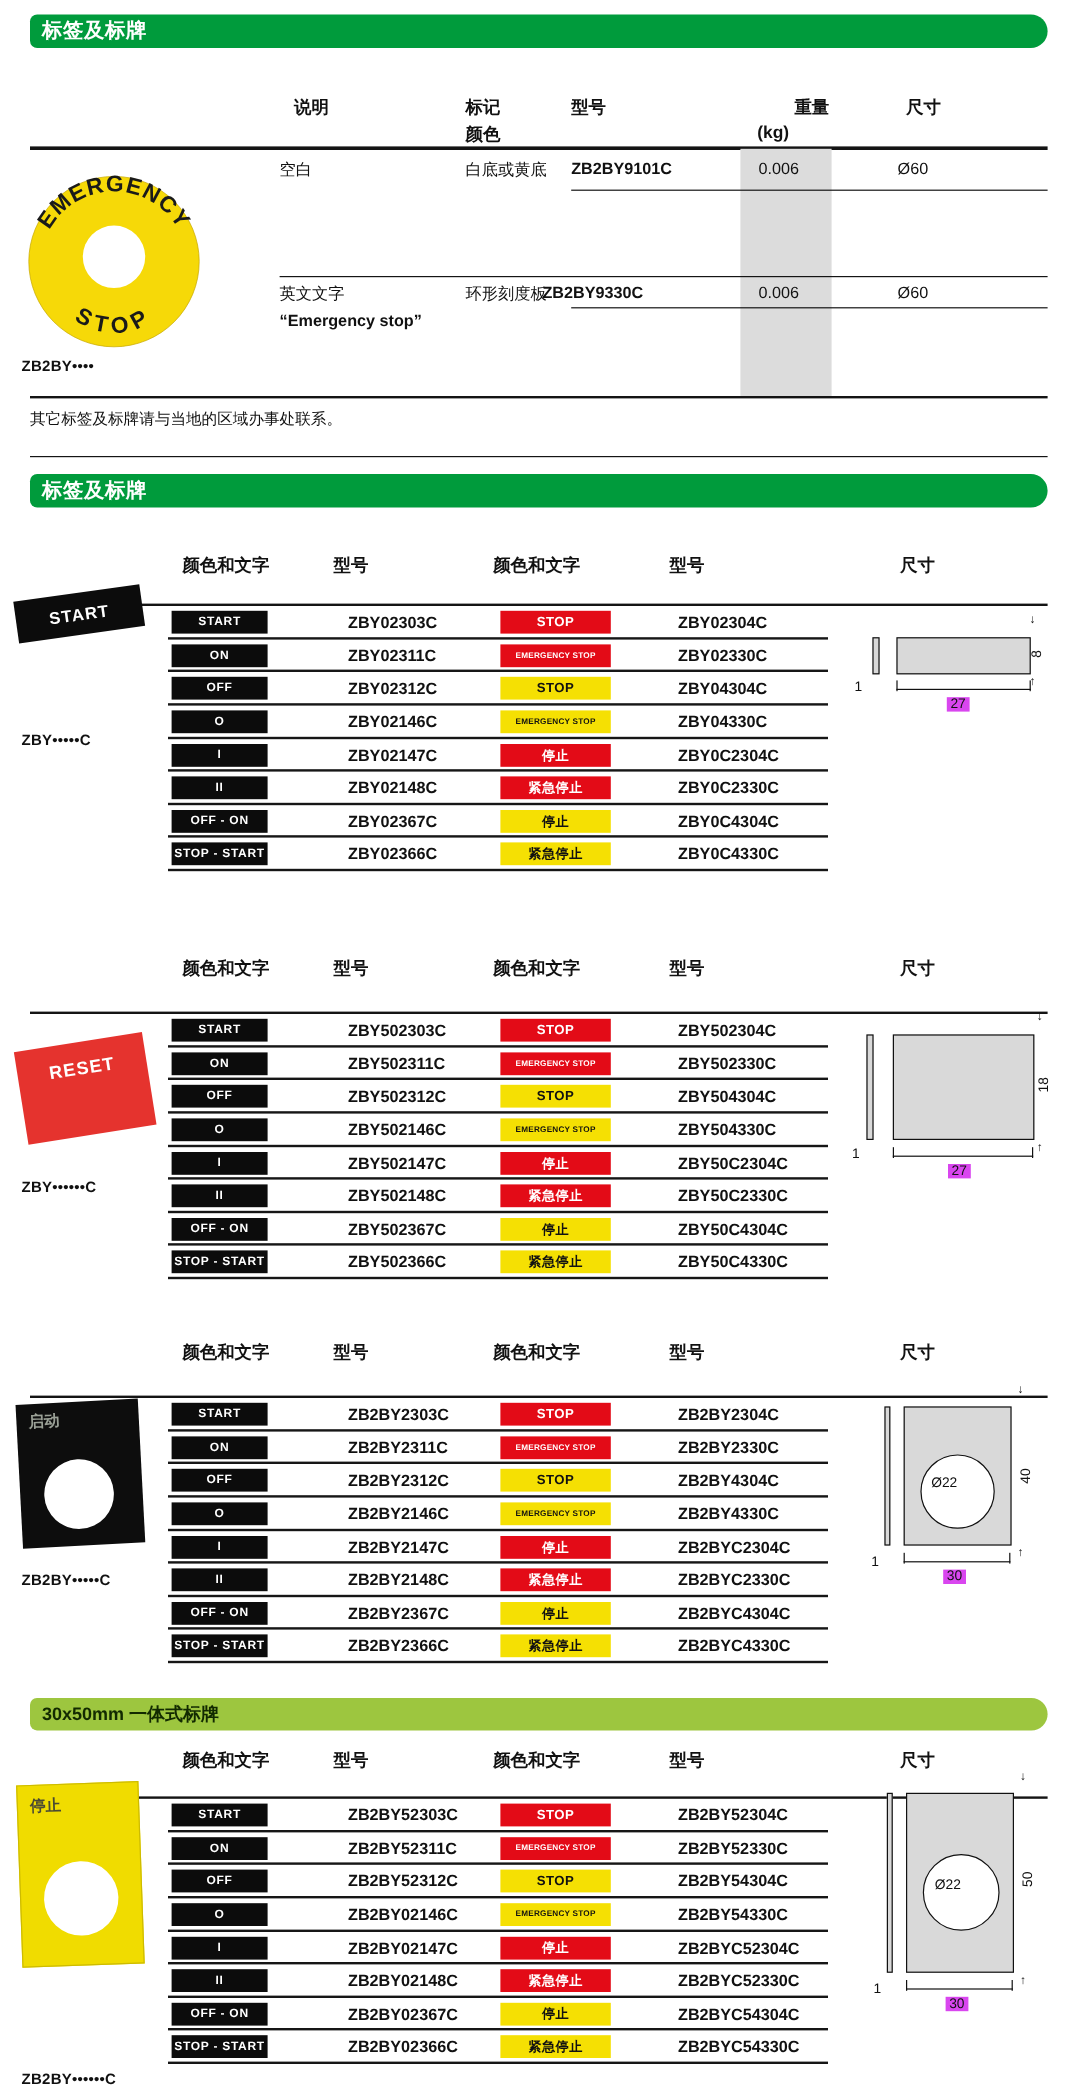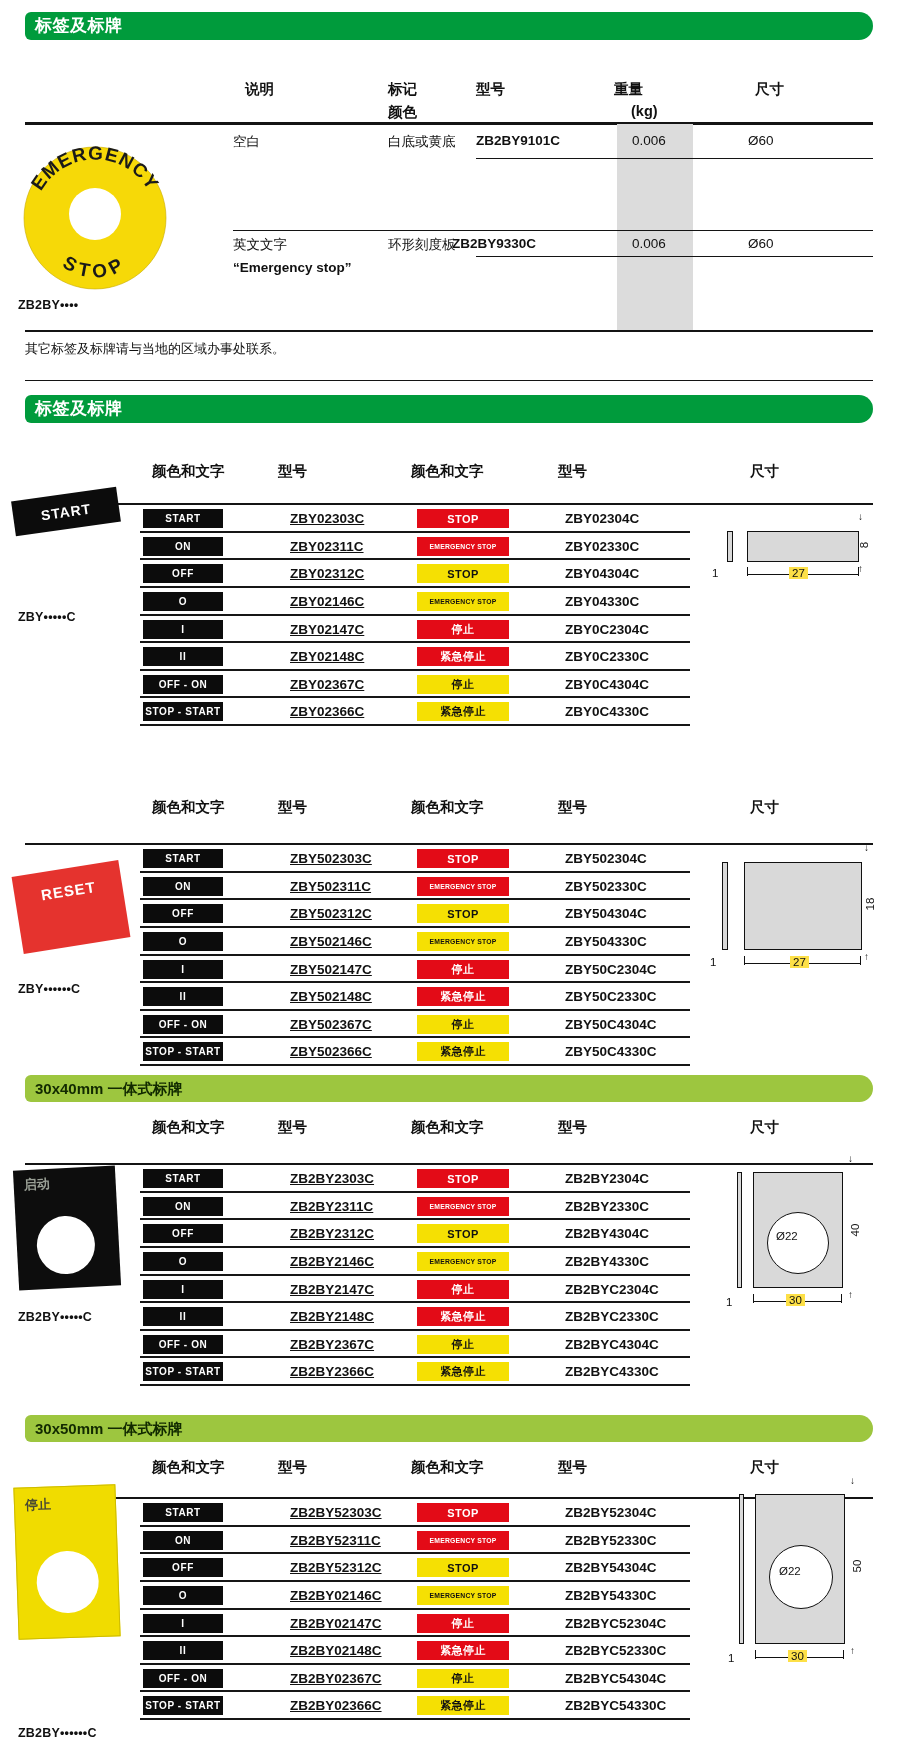--- a/index.html
+++ b/index.html
@@ -23,52 +23,52 @@
   
   .rows { position:absolute; left:140px; width:550px; }
   .lrow { position:relative; height:27.65px; border-bottom:2px solid #161616; }
   .badge { position:absolute; top:4px; height:19px; display:flex; align-items:center; justify-content:center; font-weight:700; white-space:nowrap; }
   .b-left { left:3px; width:80px; background:#0c0c0c; color:#fff; font-size:10px; letter-spacing:.6px; }
   .b-right { left:277px; width:92px; font-size:11px; letter-spacing:.4px; }
   .b-right.red { background:#e30b17; color:#fff; }
   .b-right.yellow { background:#f5e003; color:#111; }
   .b-right.small { font-size:6.8px; letter-spacing:.2px; }
   .model { position:absolute; top:6px; font-weight:700; font-size:13.5px; color:#111; white-space:nowrap; }
-  .m1 { left:150px;text-decoration:underline; } .m2 { left:425px; }
+  .m1 { left:150px; } .m2 { left:425px; }
   
   .sample-flat { position:absolute; display:flex; align-items:center; justify-content:center;
     font-weight:700; color:#fff; letter-spacing:1px; }
   .plate { position:absolute; }
   .plate .hole { position:absolute; background:#fff; border-radius:50%; }
   .plate .ptext { position:absolute; font-weight:700; font-size:13px; }
   
   .sliver { position:absolute; width:6px; background:#d9d9d9; border:1.2px solid #111; }
   .drect  { position:absolute; background:#d9d9d9; border:1.6px solid #111; }
   .dhole  { position:absolute; background:#fff; border:1.4px solid #111; border-radius:50%; }
   .dlabel { position:absolute; font-size:11.5px; color:#111; white-space:nowrap; }
   .dlabel.rot { transform:rotate(-90deg); transform-origin:center; }
   .dline  { position:absolute; height:1.2px; background:#111; }
   .dtick  { position:absolute; width:1.2px; height:9px; background:#111; }
   .darrow { position:absolute; font-size:10px; color:#111; line-height:10px; }
-  .numchip { background:#fde047; padding:0 3px; }
+  .numchip { background:#d946ef; padding:0 3px;margin-top:14px; }
 </style>
 </head>
 <body>
 
 <div id="page">
 
   <div class="bar dark" style="top:12px">
     <span>标签及标牌</span>
   </div>
 
   <span class="colhead" style="left:245px; top:80px">说明</span>
   <span class="colhead" style="left:388px; top:80px">标记</span>
   <span class="colhead" style="left:388px; top:103px">颜色</span>
   <span class="colhead" style="left:476px; top:80px">型号</span>
-  <span class="colhead" style="left:614px; top:80px">重量</span>
+  <span class="colhead" style="left:662px; top:80px">重量</span>
   <span class="colhead" style="left:631px; top:103px">(kg)</span>
   <span class="colhead" style="left:755px; top:80px">尺寸</span>
 
   <div class="rule" style="left:25px; top:122px; width:848px; height:2.5px"></div>
   <div class="grayband" style="left:617px; top:124px; width:76px; height:206px"></div>
 
   <svg viewBox="0 0 150 160" style="position:absolute; left:20px; top:136px; width:150px; height:160px">
     <circle cx="75" cy="82" r="71" fill="#f6d908" stroke="#c7a900" stroke-width="0.6"></circle>
     <circle cx="75" cy="78" r="26" fill="#ffffff"></circle>
     <path id="arcTop" d="M 16 100 A 61 61 0 1 1 134 100" fill="none"></path>
@@ -247,23 +247,20 @@
   <div class="drect" style="left:744px; top:862px; width:118px; height:88px"></div>
   <span class="darrow" style="left:864px; top:843px">↓</span>
   <span class="darrow" style="left:864px; top:952px">↑</span>
   <span class="dlabel rot" style="left:864px; top:898px">18</span>
   <div class="dtick" style="left:744px; top:956px"></div>
   <div class="dtick" style="left:860px; top:956px"></div>
   <div class="dline" style="left:744px; top:963px; width:117px"></div>
   <span class="dlabel numchip" style="left:790px; top:956px">27</span>
   <span class="dlabel" style="left:710px; top:956px">1</span>
 
-  <div class="bar light" style="top:1075px">
-    <span>30x40mm 一体式标牌</span>
-  </div>
   <div style="position:absolute; left:0; top:1118px; width:900px; height:20px">
       <span class="colhead" style="left: 152px;">颜色和文字</span>
       <span class="colhead" style="left: 278px;">型号</span>
       <span class="colhead" style="left: 411px;">颜色和文字</span>
       <span class="colhead" style="left: 558px;">型号</span>
       <span class="colhead" style="left: 750px;">尺寸</span>
     </div>
   <div class="rule" style="left:25px; top:1163px; width:848px; height:2px"></div>
 
   <div class="plate" style="left:16px; top:1168px; width:102px; height:120px; background:#0d0d0d; transform:rotate(-3deg)">

